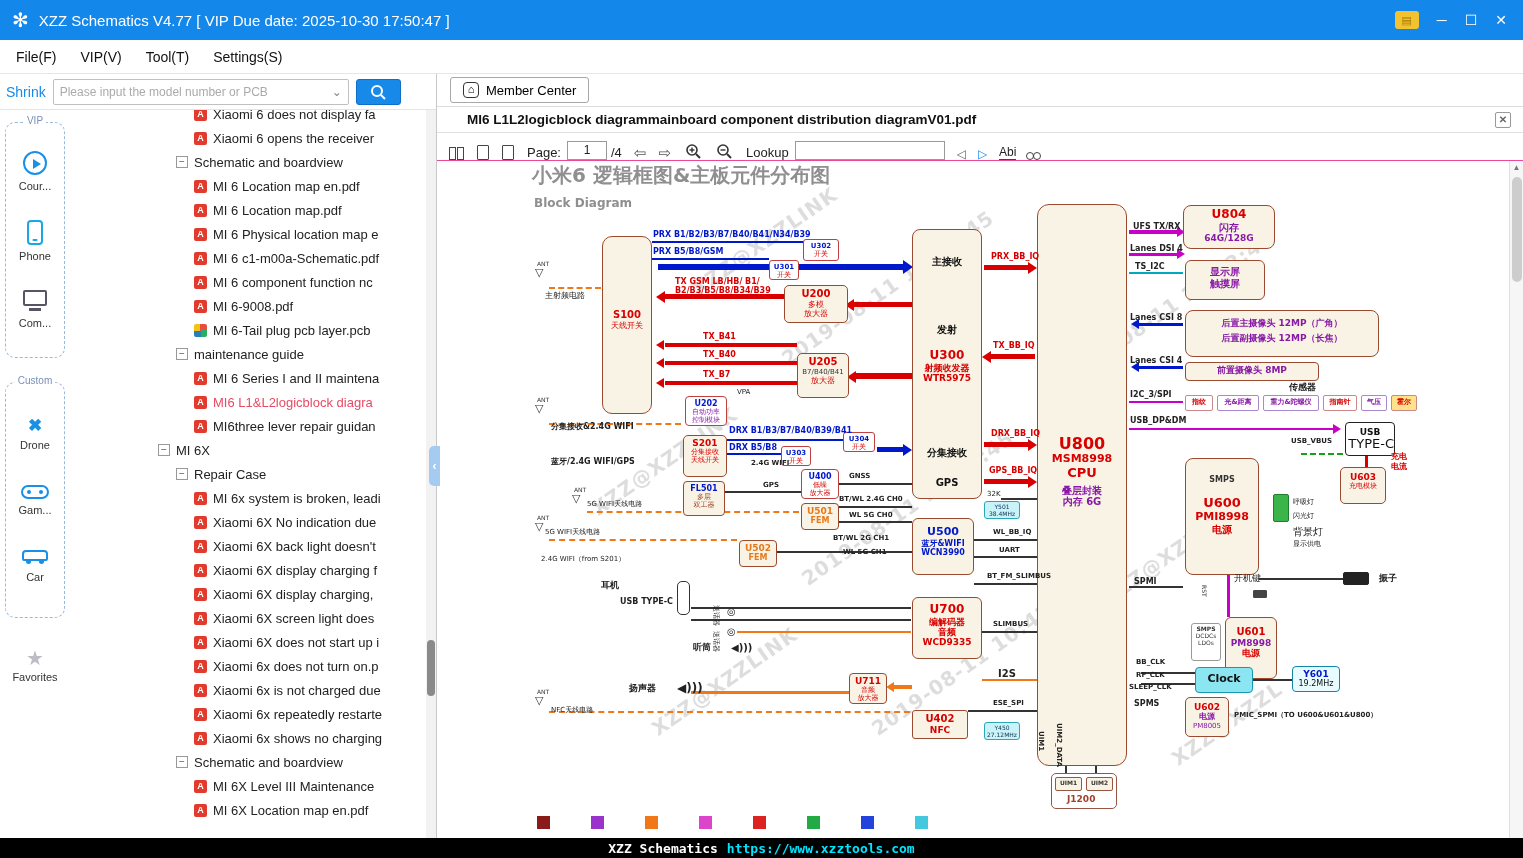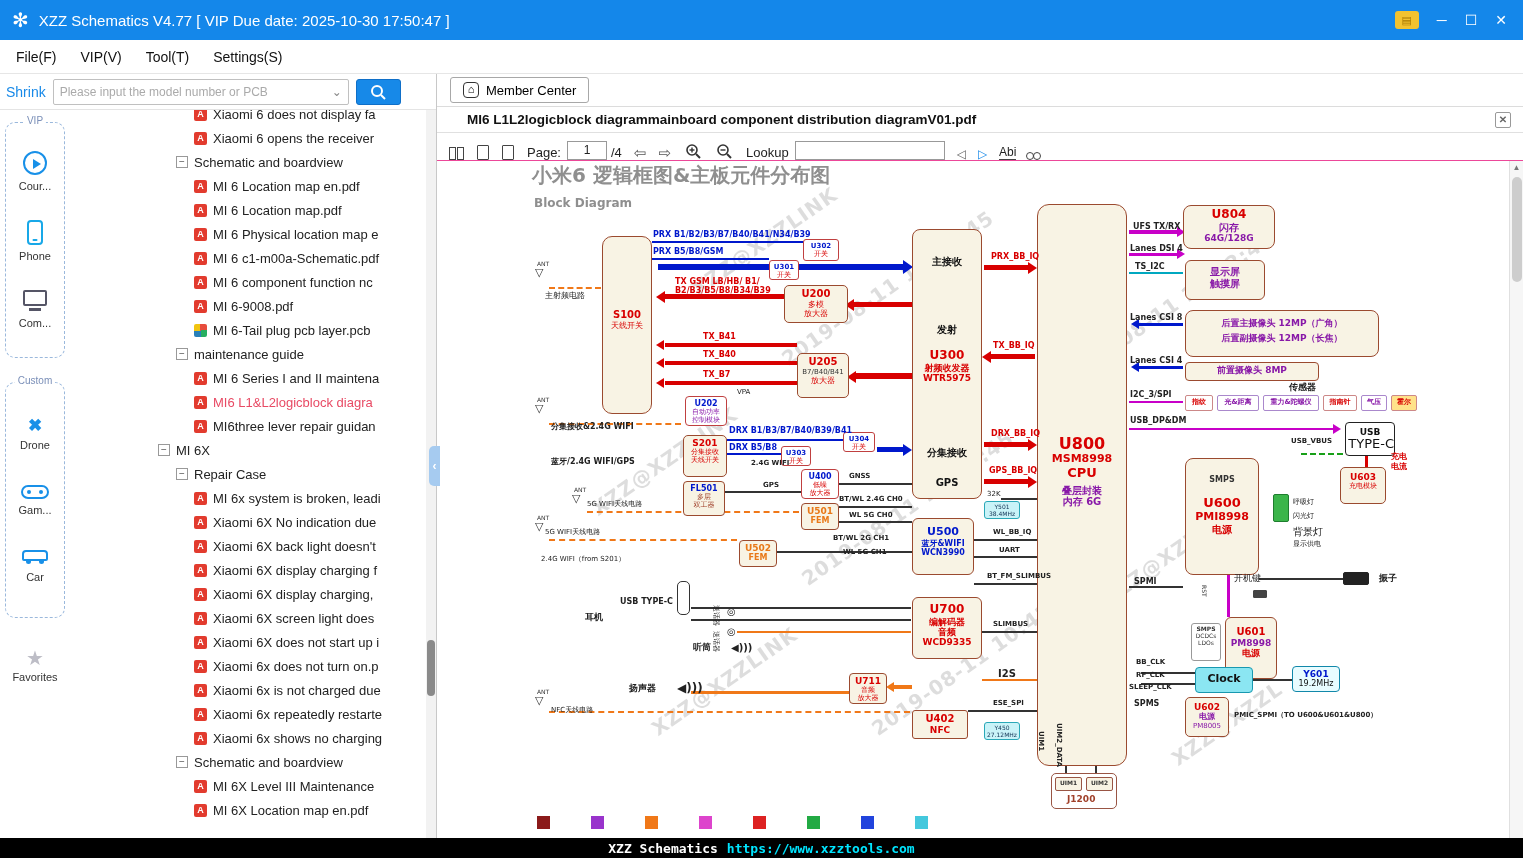--- a/index.html
+++ b/index.html
@@ -699,21 +699,21 @@
             <div class="dlabel" style="left: 554px; top: 92px; color: rgb(216, 0, 0); font-size: 8px; font-weight: bold;">PRX_BB_IQ</div>
             <div class="dlabel" style="left: 556px; top: 181px; color: rgb(216, 0, 0); font-size: 8px; font-weight: bold;">TX_BB_IQ</div>
             <div class="dlabel" style="left: 554px; top: 269px; color: rgb(216, 0, 0); font-size: 8px; font-weight: bold;">DRX_BB_IQ</div>
             <div class="dlabel" style="left: 552px; top: 306px; color: rgb(216, 0, 0); font-size: 8px; font-weight: bold;">GPS_BB_IQ</div>
             <div class="dlabel" style="left: 556px; top: 368px; color: rgb(34, 34, 34); font-size: 7px; font-weight: bold;">WL_BB_IQ</div>
             <div class="dlabel" style="left: 562px; top: 386px; color: rgb(34, 34, 34); font-size: 7px; font-weight: bold;">UART</div>
             <div class="dlabel" style="left: 550px; top: 412px; color: rgb(34, 34, 34); font-size: 7px; font-weight: bold;">BT_FM_SLIMBUS</div>
             <div class="dlabel" style="left: 556px; top: 460px; color: rgb(34, 34, 34); font-size: 7px; font-weight: bold;">SLIMBUS</div>
             <div class="dlabel" style="left: 561px; top: 508px; color: rgb(34, 34, 34); font-size: 10px; font-weight: bold;">I2S</div>
             <div class="dlabel" style="left: 556px; top: 539px; color: rgb(34, 34, 34); font-size: 7px; font-weight: bold;">ESE_SPI</div>
-            <div class="dlabel" style="left: 148px; top: 420px; color: rgb(34, 34, 34); font-size: 9px; font-weight: bold; margin-top: 32px;">耳机</div>
+            <div class="dlabel" style="left: 164px; top: 420px; color: rgb(34, 34, 34); font-size: 9px; font-weight: bold;">耳机</div>
             <div class="dlabel" style="left: 183px; top: 437px; color: rgb(34, 34, 34); font-size: 8px; font-weight: bold;">USB TYPE-C</div>
             <div class="dlabel" style="left: 282px; top: 444px; color: rgb(34, 34, 34); font-size: 7px; transform: rotate(90deg); transform-origin: left top;">送话器</div>
             <div class="dlabel" style="left: 290px; top: 446px; color: rgb(34, 34, 34); font-size: 10px;">◎</div>
             <div class="dlabel" style="left: 282px; top: 470px; color: rgb(34, 34, 34); font-size: 7px; transform: rotate(90deg); transform-origin: left top;">送话器</div>
             <div class="dlabel" style="left: 290px; top: 466px; color: rgb(34, 34, 34); font-size: 10px;">◎</div>
             <div class="dlabel" style="left: 256px; top: 482px; color: rgb(34, 34, 34); font-size: 9px; font-weight: bold;">听筒</div>
             <div class="dlabel" style="left: 294px; top: 482px; color: rgb(34, 34, 34); font-size: 10px; font-weight: bold;">◀)))</div>
             <div class="dlabel" style="left: 192px; top: 523px; color: rgb(34, 34, 34); font-size: 9px; font-weight: bold;">扬声器</div>
             <div class="dlabel" style="left: 240px; top: 521px; color: rgb(34, 34, 34); font-size: 12px; font-weight: bold;">◀)))</div>
             <div class="dlabel" style="left: 100px; top: 528px; color: rgb(51, 51, 51); font-size: 6px;">ANT</div>

